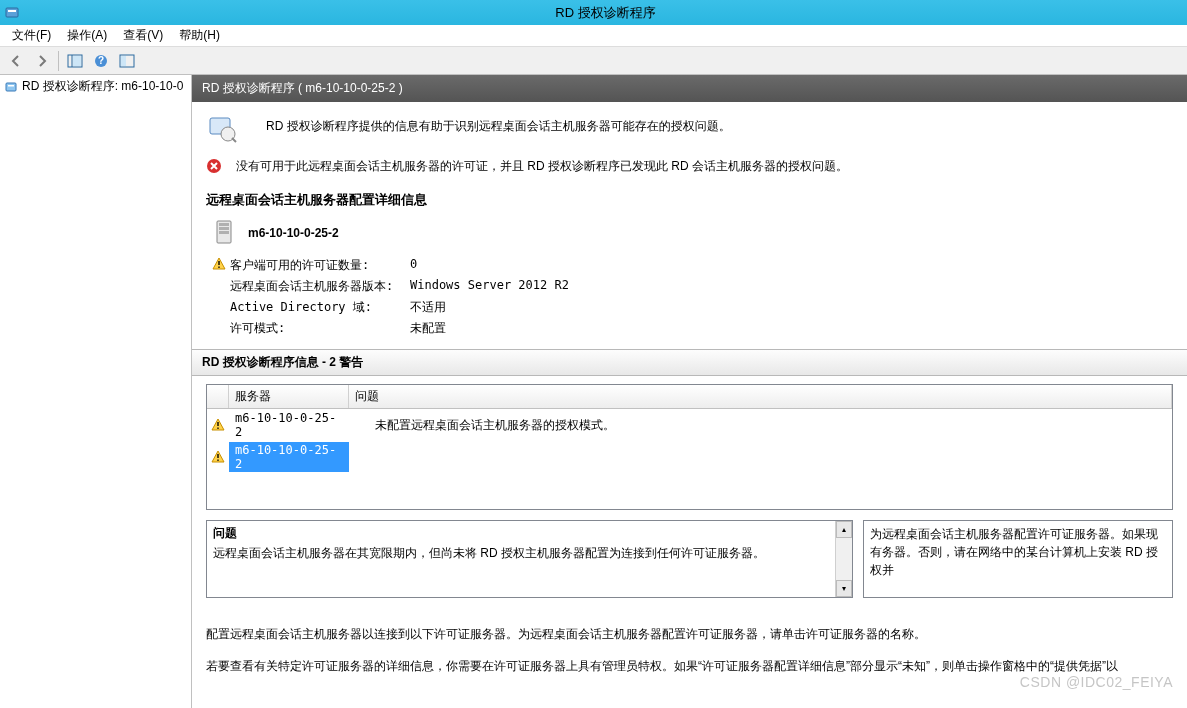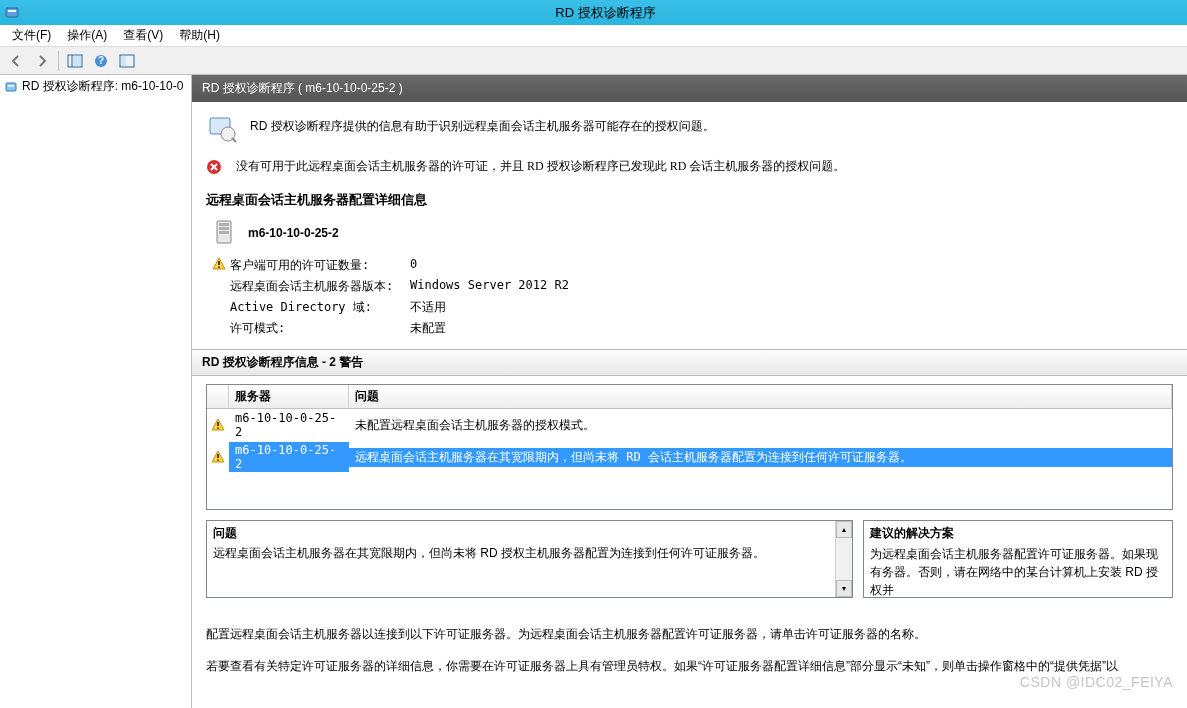--- a/index.html
+++ b/index.html
@@ -89,31 +89,30 @@
   background: linear-gradient(to bottom, #6a6a6a, #545454);
   color: #fff;
   padding: 5px 10px;
   font-size: 12px;
 }
 
 .info-section {
   padding: 10px 14px;
   display: flex;
   align-items: flex-start;
-  gap: 12px;
+  gap: 28px;
 }
 .info-icon { width: 32px; height: 32px; display: flex; align-items: center; justify-content: center; flex-shrink: 0; }
 .info-icon-small { width: 16px; height: 16px; display: flex; align-items: center; justify-content: center; flex-shrink: 0; }
 
 .error-line {
   display: flex;
-  align-items: flex-end;
+  align-items: flex-start;
   gap: 14px;
   padding: 4px 14px;
-  font-family: Liberation Serif, serif;
 }
 
 .section-heading {
   font-weight: bold;
   padding: 12px 14px 8px;
   font-size: 13px;
 }
 
 .server-block {
   display: flex;
@@ -146,41 +145,41 @@
 .grid {
   border: 1px solid #828790;
   margin: 8px 14px 0 14px;
   height: 126px;
   overflow-y: scroll;
 }
 .grid-header {
   display: flex;
   background: linear-gradient(to bottom, #fff, #ededed);
   border-bottom: 1px solid #c0c0c0;
-  font-weight: bold;
+  font-weight: normal;
 }
 .grid-header .col {
   padding: 3px 6px;
   border-right: 1px solid #d0d0d0;
 }
 .grid-row {
   display: flex;
   align-items: center;
   padding: 1px 0;
 }
 .grid-row .icon-cell { width: 22px; display: flex; justify-content: center; }
 .grid-row .col { padding: 1px 6px; font-family: "SimSun", monospace; }
 .grid-row.selected { }
 .grid-row.selected .col-server { color: #fff; background: #3399ff; }
 .grid-row.selected .col-problem-full { color: #fff; background: #3399ff; }
 
 .col-icon { width: 22px; flex-shrink: 0; }
 .col-server { width: 120px; flex-shrink: 0; }
 .col-problem { flex: 1; }
-.col-problem-full { flex: 1; }
+.col-problem-full { flex: 1; margin-left: 20px; }
 
 .two-panel {
   display: flex;
   margin: 10px 14px 0 14px;
   gap: 10px;
 }
 .panel-box {
   border: 1px solid #828790;
   flex: 1;
   height: 78px;
@@ -377,41 +376,39 @@
             </div>
             <div class="grid-row selected">
               <span class="icon-cell">
                 <svg width="14" height="14" viewBox="0 0 14 14">
                   <path d="M7 1 L13 12 L1 12 Z" fill="#ffd24a" stroke="#c89000"></path>
                   <rect x="6.3" y="4" width="1.4" height="4" fill="#000"></rect>
                   <rect x="6.3" y="9.5" width="1.4" height="1.4" fill="#000"></rect>
                 </svg>
               </span>
               <span class="col col-server">m6-10-10-0-25-2</span>
-              <span class="col col-problem-full">远程桌面会话主机服务器在其宽限期内，但尚未将 RD 会话主机服务器配置为连接到任何许可证服务器。</span>
             </div>
           </div>
       </div>
     </div>
 
     <div class="two-panel">
       <div class="panel-box">
         <div class="panel-content">
           <div class="panel-title">问题</div>
           <div>远程桌面会话主机服务器在其宽限期内，但尚未将 RD 授权主机服务器配置为连接到任何许可证服务器。</div>
         </div>
         <div class="panel-scroll">
           <div class="scroll-btn">▴</div>
           <div class="scroll-track"></div>
           <div class="scroll-btn">▾</div>
         </div>
       </div>
       <div class="panel-box narrow">
         <div class="panel-content">
-          <div class="panel-title">建议的解决方案</div>
           <div style="line-height:1.5;">为远程桌面会话主机服务器配置许可证服务器。如果现有务器。否则，请在网络中的某台计算机上安装 RD 授权并</div>
         </div>
       </div>
     </div>
 
     <div class="license-section">
       <div class="license-body">
         <div>配置远程桌面会话主机服务器以连接到以下许可证服务器。为远程桌面会话主机服务器配置许可证服务器，请单击许可证服务器的名称。</div>
         <div style="margin-top:10px;">若要查看有关特定许可证服务器的详细信息，你需要在许可证服务器上具有管理员特权。如果“许可证服务器配置详细信息”部分显示“未知”，则单击操作窗格中的“提供凭据”以</div>
 

